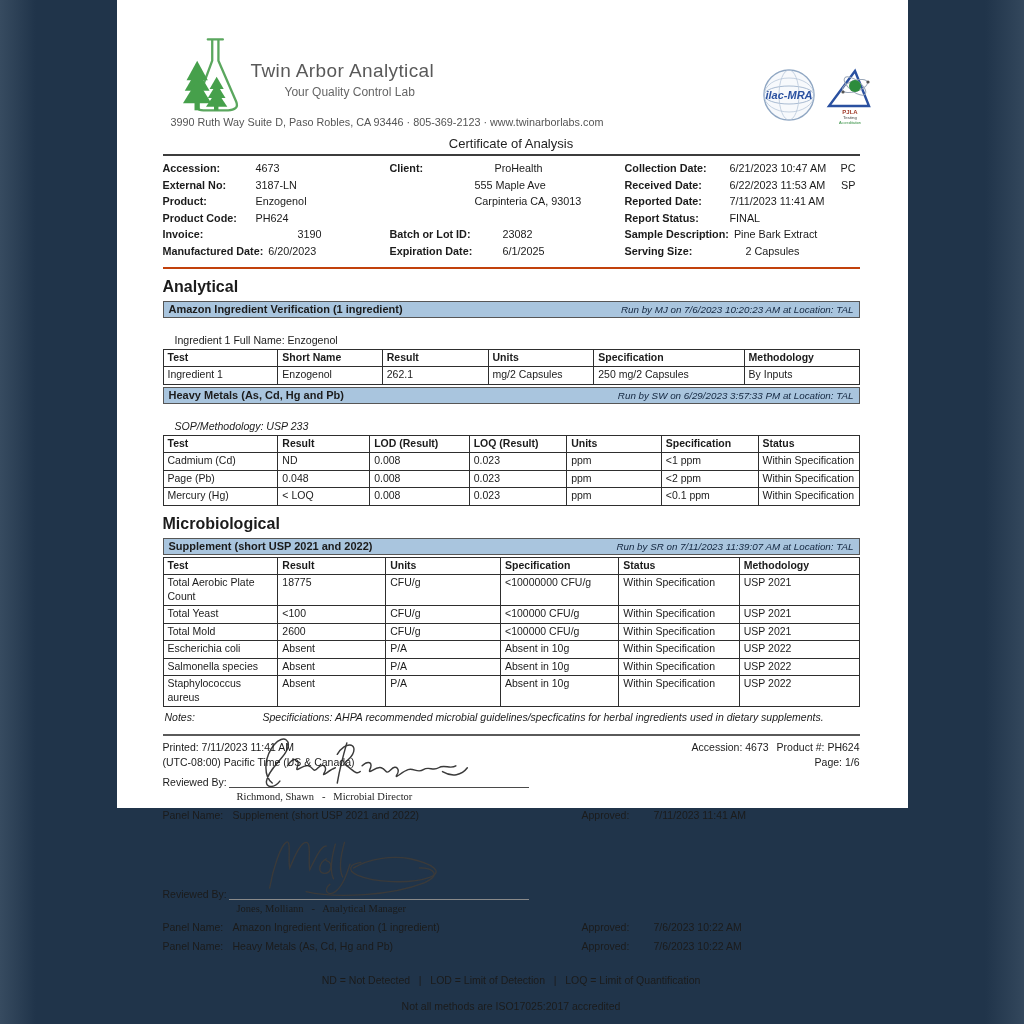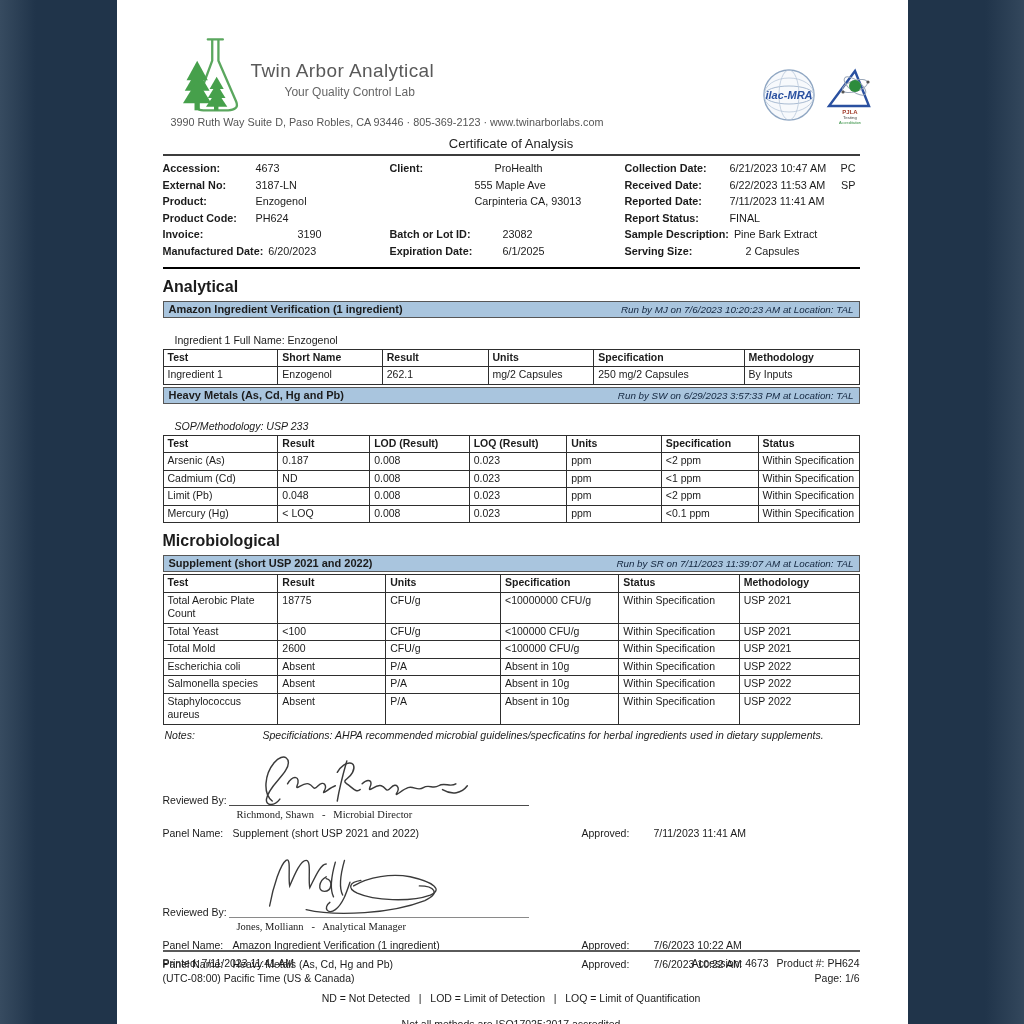--- a/index.html
+++ b/index.html
@@ -3,34 +3,34 @@
 <meta charset="utf-8">
 <style>
   * { margin:0; padding:0; box-sizing:border-box; }
   html,body { width:1024px; height:1024px; }
   body {
     font-family:"Liberation Sans", sans-serif;
     background:linear-gradient(90deg,#374b60 0%,#20344a 3.5%,#20344a 96.2%,#33475c 100%);
     overflow:hidden;
   }
   .page {
-    width:791px; height:1024px; margin:0 auto; background:#ffffff;
+    width:791px; height:808px; margin:0 auto; background:#ffffff;
     position:relative; padding:34px 48px 0 46px; color:#1b1b1b;
   }
   
   .brand-row { display:flex; align-items:flex-start; position:relative; }
   .logo { flex:0 0 auto; margin-left:20px; }
   .brand-text { margin:26px 0 0 6px; }
   .brand-name { font-size:19px; color:#595959; letter-spacing:.4px; }
   .brand-tag { font-size:12px; color:#666; margin:3px 0 0 34px; }
   .badges { position:absolute; top:32px; right:-12px; display:flex; gap:10px; align-items:center; }
   .addr { font-size:10.8px; color:#555; margin:2px 0 0 8px; }
   .doc-title { text-align:center; font-size:13px; color:#222; margin:8px 0 3px; }
   
-  .info { display:flex; border-top:2px solid #3c3c3c; border-bottom:2px solid #000000; padding:4px 0 7px; font-size:10.8px; }
+  .info { display:flex; border-top:2px solid #3c3c3c; border-bottom:2px solid #c2410c; padding:4px 0 7px; font-size:10.8px; }
   .info .col1 { width:227px; } .info .col2 { width:235px; } .info .col3 { width:235px; }
   .irow { display:flex; line-height:16.6px; }
   .irow .lbl { font-weight:bold; white-space:nowrap; margin-right:5px; }
   .col1 .lbl { min-width:88px; } .col2 .lbl { min-width:100px; } .col3 .lbl { min-width:100px; }
   .irow .ini { margin-left:auto; padding-right:4px; }
   .addr-ind { margin-left:85px; line-height:16.6px; }
   .spacer-row { height:16.6px; }
   
   .section-h { font-size:16px; font-weight:bold; margin:9px 0 5px; }
   .banner { display:flex; justify-content:space-between; align-items:baseline; background:#a9c5de; border:1px solid #565656; padding:1px 5px 2px; }
@@ -252,39 +252,30 @@
           <th>Result</th>
           <th>LOD (Result)</th>
           <th>LOQ (Result)</th>
           <th>Units</th>
           <th>Specification</th>
           <th>Status</th>
         </tr>
       </thead>
     <tbody>
         <tr>
-          <td>Arsenic (As)</td>
-          <td>0.187</td>
-          <td>0.008</td>
-          <td>0.023</td>
-          <td>ppm</td>
-          <td>&lt;2 ppm</td>
-          <td>Within Specification</td>
-        </tr>
-        <tr>
           <td>Cadmium (Cd)</td>
           <td>ND</td>
           <td>0.008</td>
           <td>0.023</td>
           <td>ppm</td>
           <td>&lt;1 ppm</td>
           <td>Within Specification</td>
         </tr>
         <tr>
-          <td>Limit (Pb)</td>
+          <td>Page (Pb)</td>
           <td>0.048</td>
           <td>0.008</td>
           <td>0.023</td>
           <td>ppm</td>
           <td>&lt;2 ppm</td>
           <td>Within Specification</td>
         </tr>
         <tr>
           <td>Mercury (Hg)</td>
           <td>&lt; LOQ</td>

